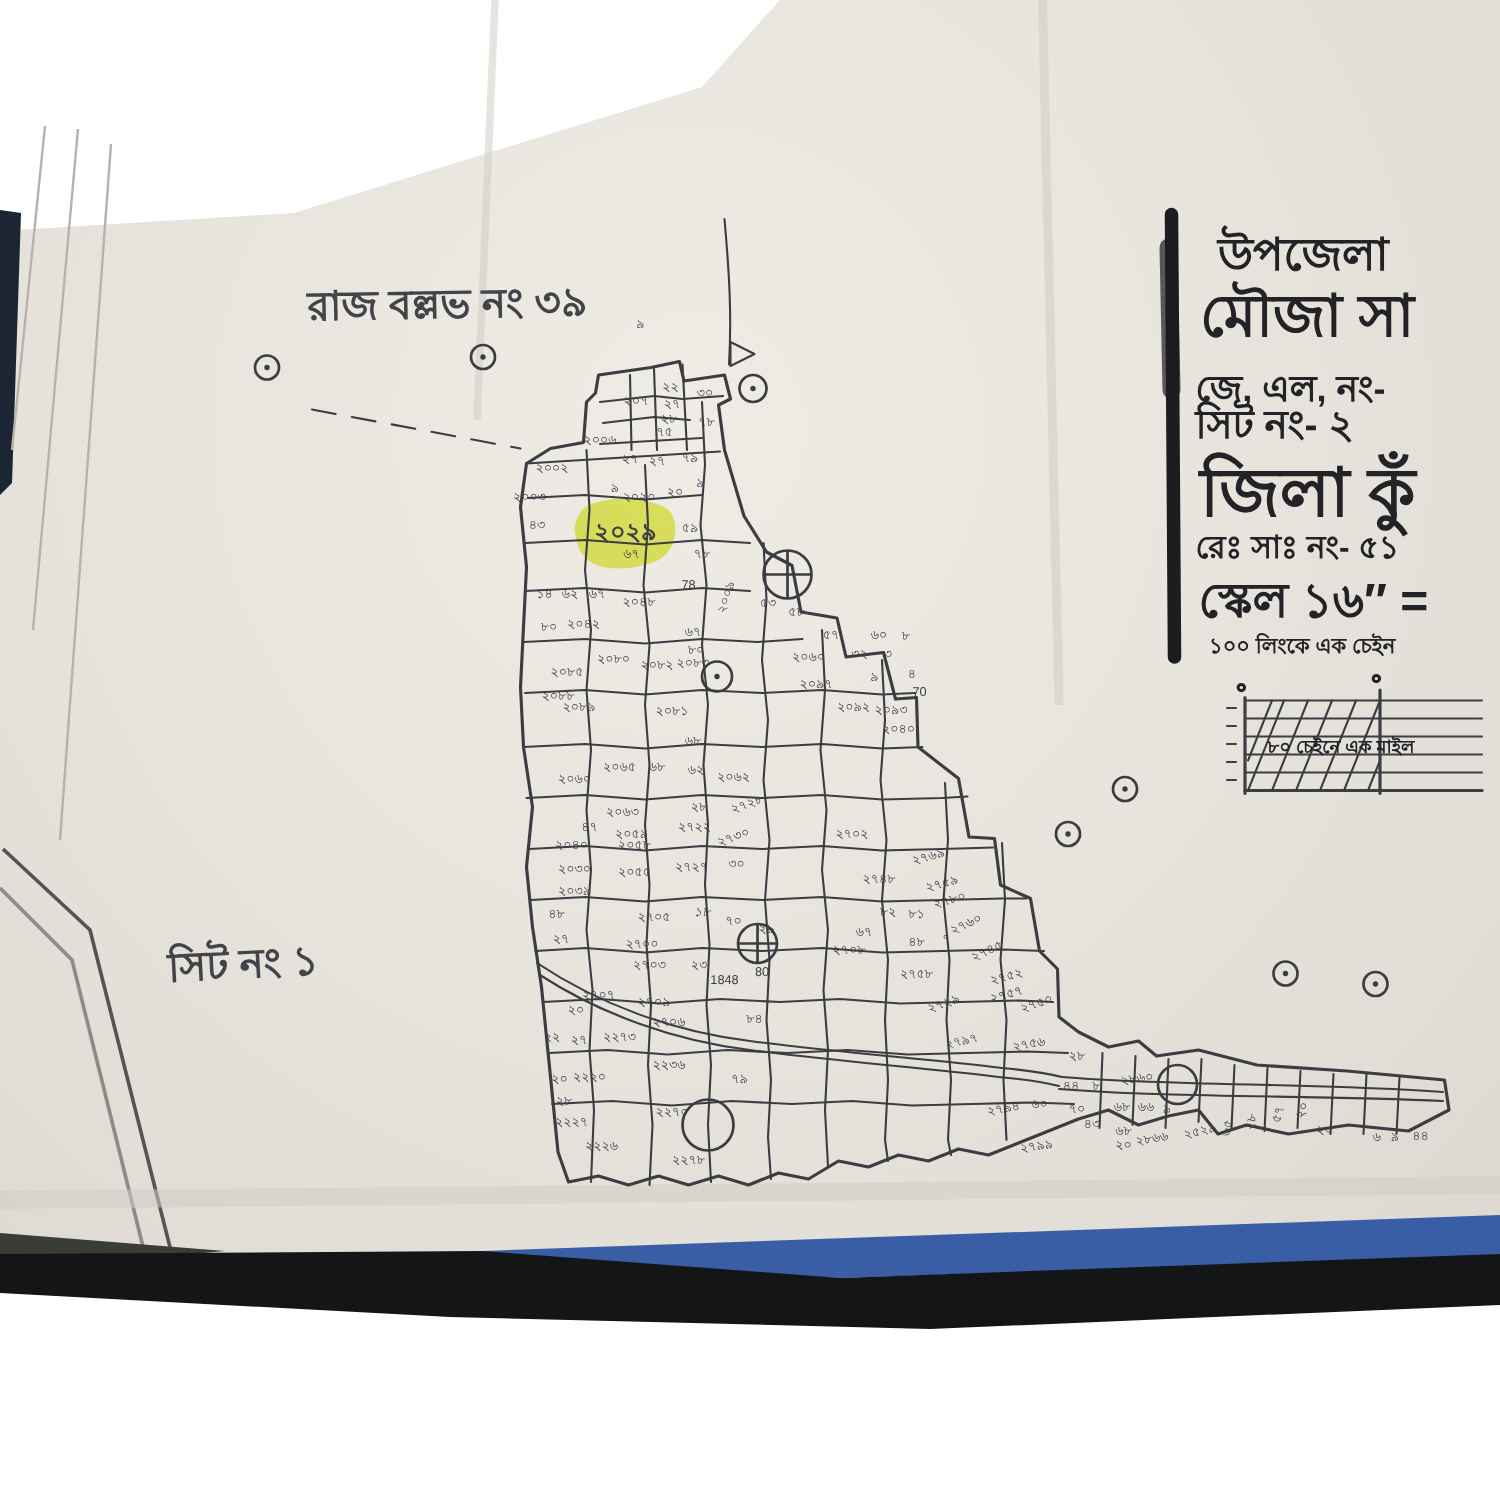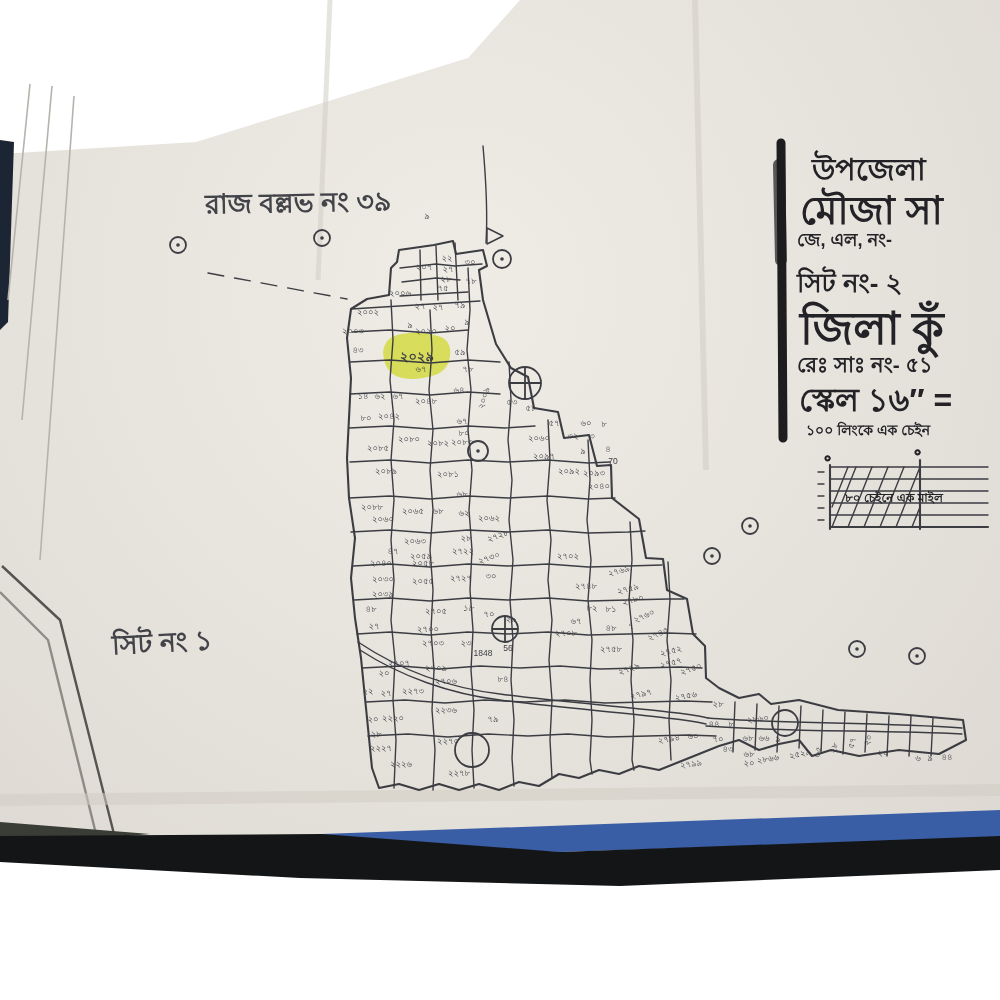--- a/index.html
+++ b/index.html
@@ -141,21 +141,21 @@
         <circle cx="505" cy="629" r="13" class="sym"></circle>
         <path d="M492,629 H518 M505,616 V642" class="sym"></path>
         <circle cx="472" cy="750" r="17" class="sym"></circle>
         <circle cx="785" cy="723" r="13" class="sym"></circle>
       </g>
   </svg>
 
   <div class="hand" style="left:205px;top:182px;font-size:27px;transform:rotate(-1deg);">রাজ বল্লভ নং ৩৯</div>
   <div class="hand" style="left:112px;top:622px;font-size:27px;transform:rotate(-3deg);">সিট নং ১</div>
 
-  <div class="pl" style="left:417px;top:356px;font-size:13px;font-weight:700;">২০২৯</div>
+  <div class="pl" style="left:417px;top:356px;font-size:16px;font-weight:700;">২০২৯</div>
   <div class="pl" style="left:421px;top:369px;">৬৭</div>
 
   <div style="position:absolute;inset:0;">
       <span class="pl" style="left: 447px; top: 258px;">২২</span>
       <span class="pl" style="left: 470px; top: 262px;">৩০</span>
       <span class="pl" style="left: 424px; top: 267px;">২০৭</span>
       <span class="pl" style="left: 448px; top: 269px;">২৭</span>
       <span class="pl" style="left: 446px; top: 279px;">২৮</span>
       <span class="pl" style="left: 471px; top: 281px;">৭৮</span>
       <span class="pl" style="left: 443px; top: 288px;">৭৫</span>
@@ -170,33 +170,33 @@
       <span class="pl" style="left: 467px; top: 322px;">৯</span>
       <span class="pl" style="left: 353px; top: 331px;">২০০৩</span>
       <span class="pl" style="left: 358px; top: 350px;">৪৩</span>
       <span class="pl" style="left: 427px; top: 216px;">৯</span>
       <span class="pl" style="left: 460px; top: 352px;">৫৯</span>
       <span class="pl" style="left: 468px; top: 369px;">৭৮</span>
       <span class="pl" style="left: 363px; top: 396px;">১৪</span>
       <span class="pl" style="left: 380px; top: 396px;">৬২</span>
       <span class="pl" style="left: 398px; top: 396px;">৬৭</span>
       <span class="pl" style="left: 426px; top: 401px;">২০৪৮</span>
-      <span class="pl" style="left: 459px; top: 390px;">৬৪</span>
+      <span class="pl" style="left: 459px; top: 390px;">78</span>
       <span class="pl" style="left: 484px; top: 398px; transform: translate(-50%, -50%) rotate(-72deg);">২০০৯</span>
       <span class="pl" style="left: 366px; top: 418px;">৮০</span>
       <span class="pl" style="left: 389px; top: 416px;">২০৪২</span>
       <span class="pl" style="left: 462px; top: 421px;">৬৭</span>
       <span class="pl" style="left: 464px; top: 433px;">৮০</span>
       <span class="pl" style="left: 409px; top: 439px;">২০৮০</span>
       <span class="pl" style="left: 438px; top: 443px;">২০৮২</span>
       <span class="pl" style="left: 462px; top: 442px;">২০৮৩</span>
       <span class="pl" style="left: 378px; top: 448px;">২০৮৫</span>
       <span class="pl" style="left: 386px; top: 471px;">২০৮৯</span>
       <span class="pl" style="left: 448px; top: 474px;">২০৮১</span>
-      <span class="pl" style="left: 372px; top: 507px;">২০৮৮</span>
+      <span class="pl" style="left: 372px; top: 464px;">২০৮৮</span>
       <span class="pl" style="left: 512px; top: 402px;">৫৩</span>
       <span class="pl" style="left: 531px; top: 408px;">৫৮</span>
       <span class="pl" style="left: 554px; top: 423px;">৫৭</span>
       <span class="pl" style="left: 586px; top: 423px;">৬০</span>
       <span class="pl" style="left: 539px; top: 438px;">২০৬০</span>
       <span class="pl" style="left: 573px; top: 436px;">৩২</span>
       <span class="pl" style="left: 604px; top: 424px;">৮</span>
       <span class="pl" style="left: 592px; top: 436px;">৩</span>
       <span class="pl" style="left: 583px; top: 451px;">৯</span>
       <span class="pl" style="left: 608px; top: 449px;">৪</span>
@@ -227,21 +227,21 @@
       <span class="pl" style="left: 383px; top: 594px;">২০৩৯</span>
       <span class="pl" style="left: 371px; top: 609px;">৪৮</span>
       <span class="pl" style="left: 436px; top: 611px;">২৭০৫</span>
       <span class="pl" style="left: 468px; top: 608px; font-style: italic;">১৮</span>
       <span class="pl" style="left: 489px; top: 614px;">৭০</span>
       <span class="pl" style="left: 511px; top: 619px;">২৯</span>
       <span class="pl" style="left: 374px; top: 626px;">২৭</span>
       <span class="pl" style="left: 428px; top: 629px;">২৭০০</span>
       <span class="pl" style="left: 433px; top: 643px;">২৭০৩</span>
       <span class="pl" style="left: 466px; top: 643px;">২৩</span>
-      <span class="pl" style="left: 508px; top: 648px;">56</span>
+      <span class="pl" style="left: 508px; top: 648px;">80</span>
       <span class="pl" style="left: 483px; top: 653px;">1848</span>
       <span class="pl" style="left: 399px; top: 663px;">২৭০৭</span>
       <span class="pl" style="left: 436px; top: 668px;">২৭০৯</span>
       <span class="pl" style="left: 384px; top: 673px;">২০</span>
       <span class="pl" style="left: 503px; top: 679px;">৮৪</span>
       <span class="pl" style="left: 446px; top: 681px;">২৭০৬</span>
       <span class="pl" style="left: 368px; top: 691px;">২২</span>
       <span class="pl" style="left: 386px; top: 693px;">২৭</span>
       <span class="pl" style="left: 413px; top: 691px;">২২৭৩</span>
       <span class="pl" style="left: 446px; top: 710px;">২২৩৬</span>
@@ -295,21 +295,21 @@
       <span class="pl" style="left: 868px; top: 740px; transform: translate(-50%, -50%) rotate(-70deg);">২০</span>
       <span class="pl" style="left: 883px; top: 753px;">২০</span>
       <span class="pl" style="left: 918px; top: 758px;">৬</span>
       <span class="pl" style="left: 930px; top: 758px;">৯</span>
       <span class="pl" style="left: 947px; top: 757px;">৪৪</span>
     </div>
 
   <div>
     <div class="legend" style="left:812px;top:146px;font-size:30px;">উপজেলা</div>
     <div class="legend" style="left:800px;top:180px;font-size:39px;">মৌজা সা</div>
-    <div class="legend" style="left:797px;top:226px;font-size:18px;">জে, এল, নং-</div>
+    <div class="legend" style="left:797px;top:240px;font-size:24px;">জে, এল, নং-</div>
     <div class="legend" style="left:797px;top:263px;font-size:26px;">সিট নং- ২</div>
     <div class="legend" style="left:800px;top:294px;font-size:45px;">জিলা কুঁ</div>
     <div class="legend" style="left:797px;top:349px;font-size:21px;">রেঃ সাঃ নং- ৫১</div>
     <div class="legend" style="left:799px;top:375px;font-size:32px;">স্কেল ১৬″ =</div>
     <div class="legend" style="left:806px;top:419px;font-size:14px;">১০০ লিংকে এক চেইন</div>
     <div class="legend" style="left:845px;top:441px;font-size:12px;margin-top:48px;">৮০ চেইনে এক মাইল</div>
   </div>
 </div>
 
 </body></html>

